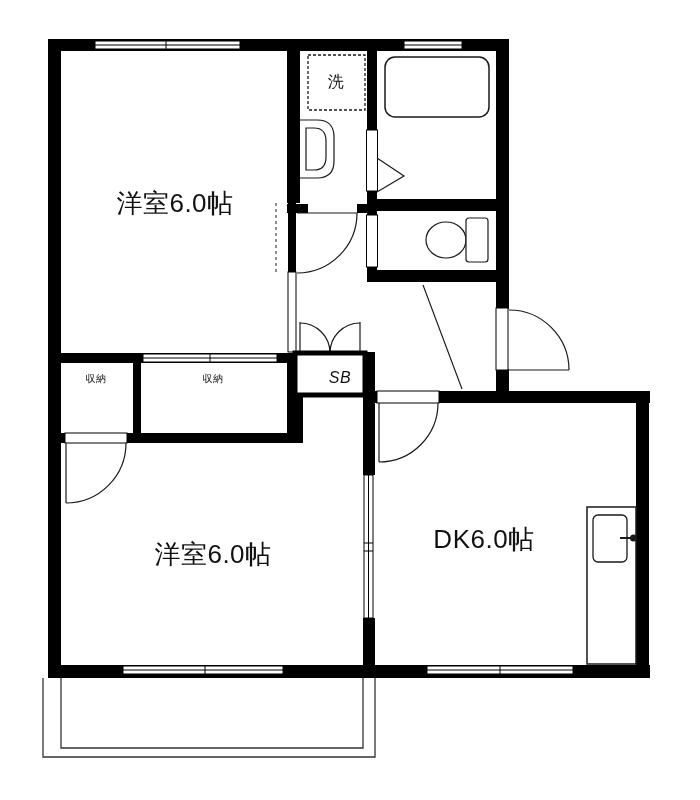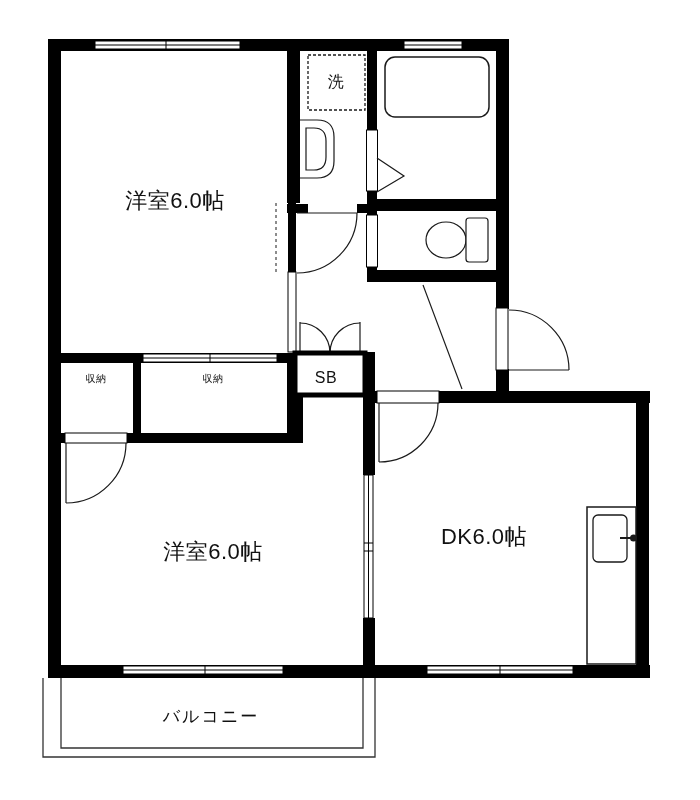--- a/index.html
+++ b/index.html
@@ -12,21 +12,21 @@
   }
   .plan-svg{position:absolute;left:0;top:0;}
   .lbl{
     position:absolute;
     color:#111;
     text-align:center;
     line-height:1.1;
     white-space:nowrap;
     letter-spacing:0.5px;
   }
-  .lbl-room{font-size:22px;}
+  .lbl-room{font-size:26px;}
   .lbl-small{font-size:10px;}
   .lbl-mid{font-size:16px;}
   .lbl-balcony{font-size:17px;letter-spacing:2px;}
 </style>
 </head>
 <body>
 
 <div class="plan-wrap">
 
 <svg class="plan-svg" width="700" height="800" viewBox="0 0 700 800">
@@ -174,18 +174,17 @@
   <g stroke="#333333" stroke-width="1.3" fill="none">
     <path d="M43,678 L43,757 L375,757 L375,678"></path>
     <path d="M61,678 L61,748 L363,748 L363,678"></path>
   </g>
 </svg>
 
   <div class="lbl lbl-room" style="left:75px;  top:189px; width:200px;">洋室6.0帖</div>
   <div class="lbl lbl-mid" style="left:306px; top:73px;  width:60px;">洗</div>
   <div class="lbl lbl-small" style="left:46px;  top:373px; width:100px;">収納</div>
   <div class="lbl lbl-small" style="left:163px; top:373px; width:100px;">収納</div>
-  <div class="lbl lbl-mid" style="left:291px; top:369px; width:70px;">SB</div>
+  <div class="lbl lbl-mid" style="left:305px; top:369px; width:70px;font-style:italic;">SB</div>
   <div class="lbl lbl-room" style="left:113px; top:540px; width:200px;">洋室6.0帖</div>
   <div class="lbl lbl-room" style="left:384px; top:525px; width:200px;">DK6.0帖</div>
-  <div class="lbl lbl-balcony" style="left:111px; top:708px; width:200px;">バルコニー</div>
 
 </div>
 
 </body></html>

